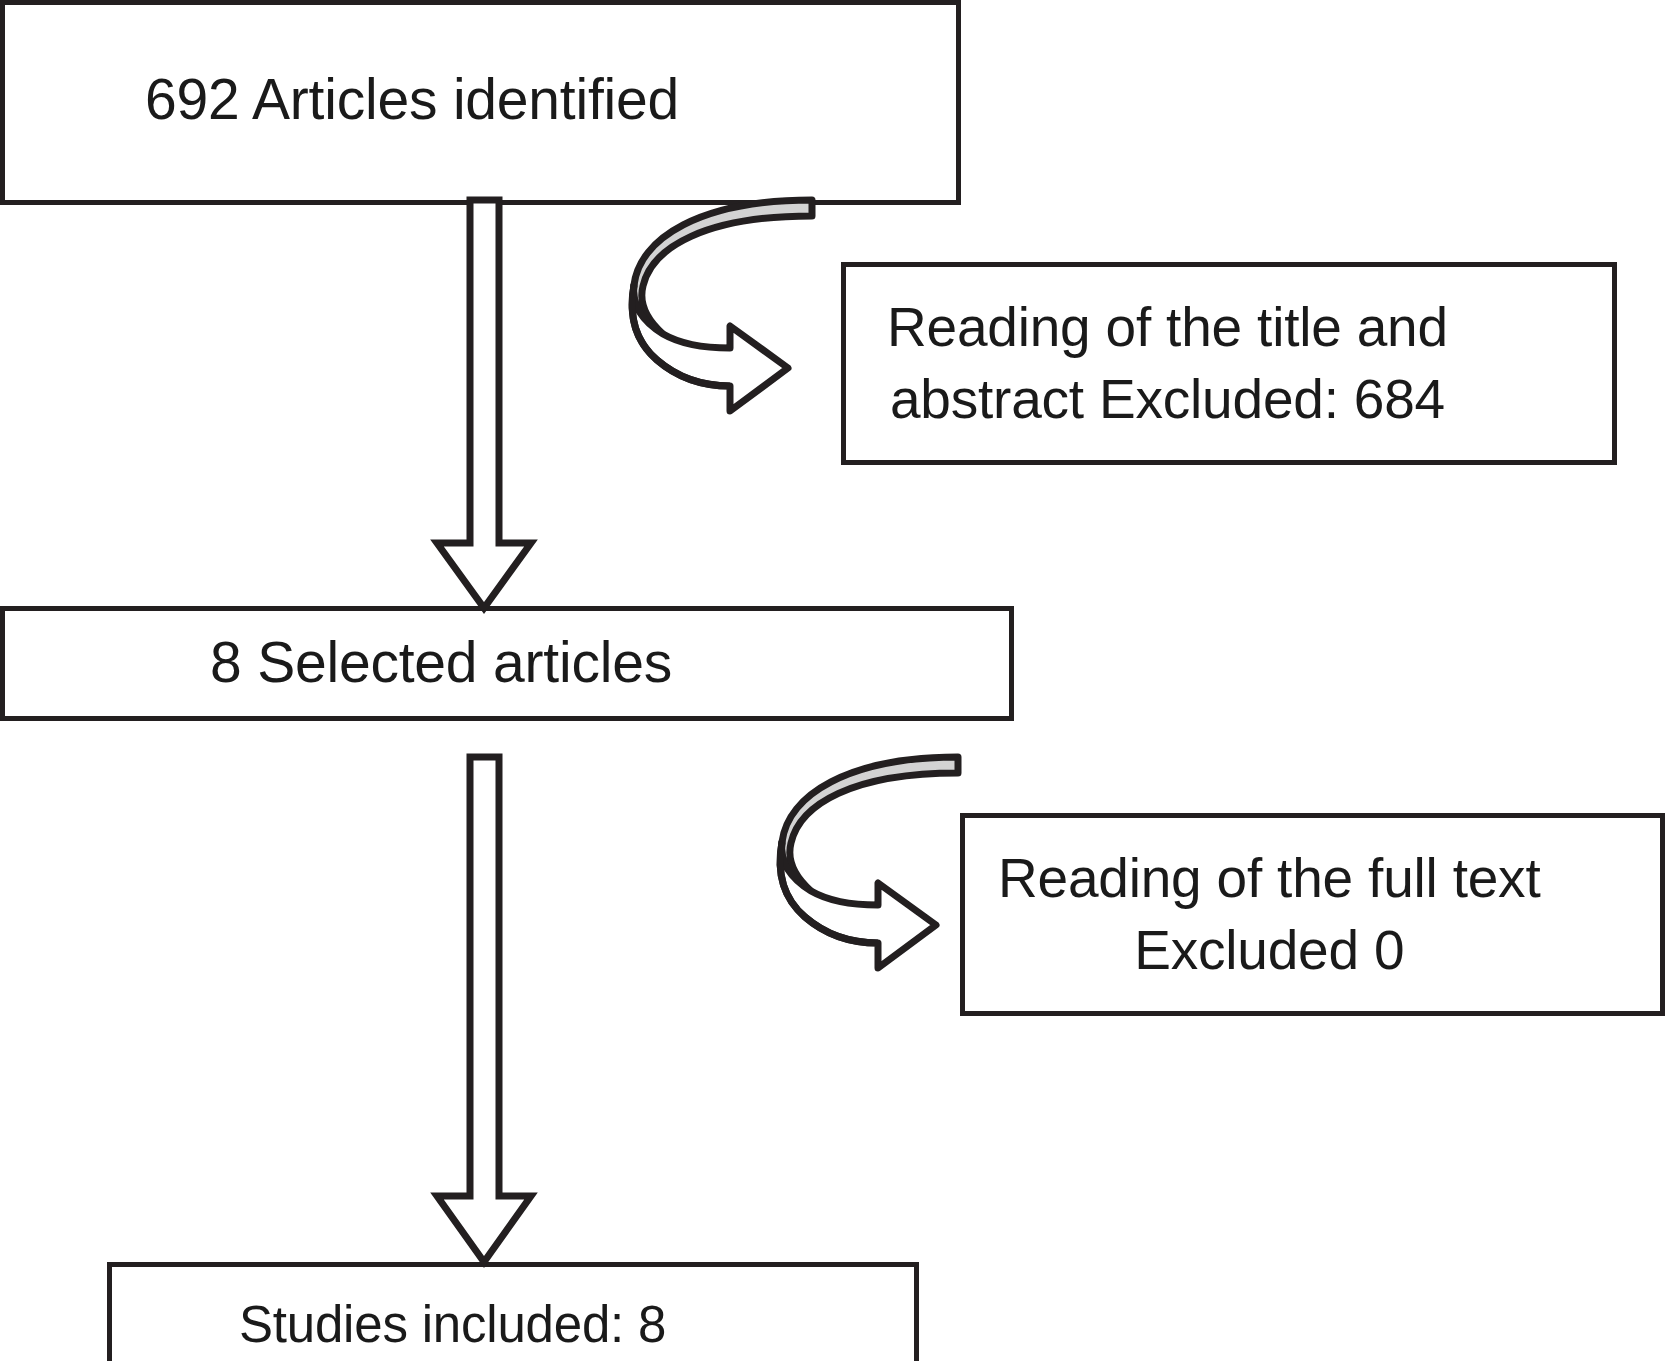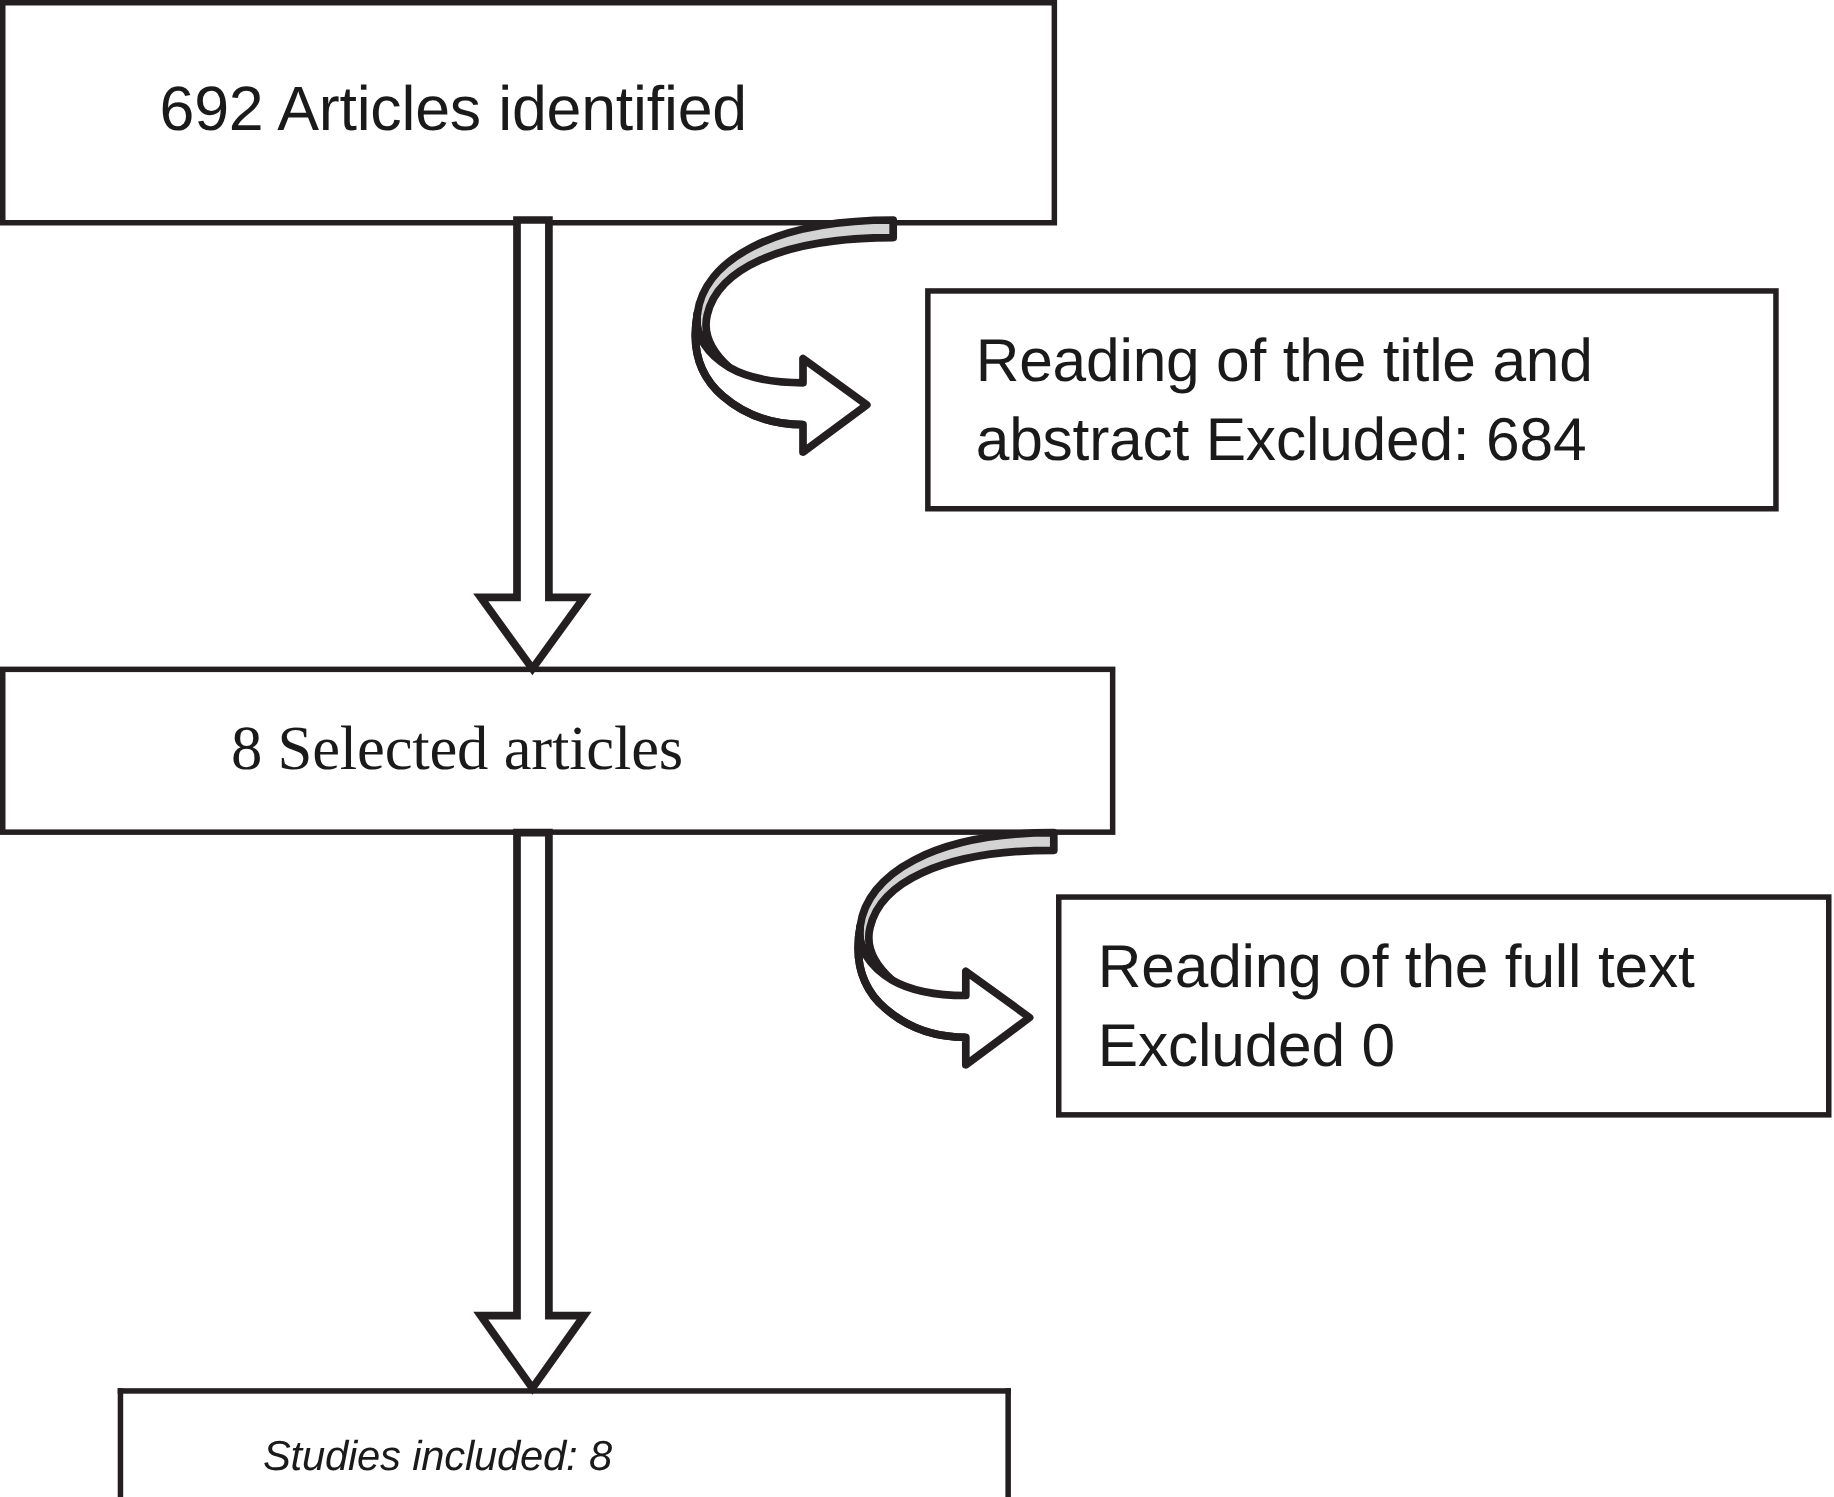--- a/index.html
+++ b/index.html
@@ -27,65 +27,65 @@
     display: flex;
     align-items: center;
     justify-content: flex-start;
   }
   .flow-box .box-text {
     display: block;
     white-space: pre-line;
     color: #1a1a1a;
     line-height: 1.30;
     letter-spacing: -0.2px;
+    text-align: center;
   }
   #box-identified {
     left: 0px;  top: 0px;
     width: 961px; height: 205px;
   }
   #box-identified .box-text {
     font-size: 57px;
     padding-left: 140px;
     margin-top: -6px;
   }
   #box-excluded-title {
     left: 841px; top: 262px;
     width: 776px; height: 203px;
   }
   #box-excluded-title .box-text {
     font-size: 55px;
     padding-left: 41px;
   }
   #box-selected {
     left: 0px; top: 606px;
-    width: 1014px; height: 153px; font-family: Liberation Serif, serif;
+    width: 1014px; height: 115px;
   }
   #box-selected .box-text {
     font-size: 57px;
     padding-left: 205px;
     margin-top: -2px;
   }
   #box-excluded-full {
     left: 960px; top: 813px;
     width: 705px; height: 203px;
   }
   #box-excluded-full .box-text {
     font-size: 55px;
     padding-left: 33px;
   }
   #box-included {
     left: 107px; top: 1262px;
     width: 812px; height: 99px;
     border-bottom: none;
   }
   #box-included .box-text {
-    font-size: 38px;
+    font-size: 51px;
     padding-left: 127px;
     margin-top: 22px;
-    font-style: italic;
   }
   .vector-layer {
     position: absolute;
     left: 0; top: 0;
     width: 1667px; height: 1361px;
     pointer-events: none;
   }
 </style>
 </head>
 <body>

